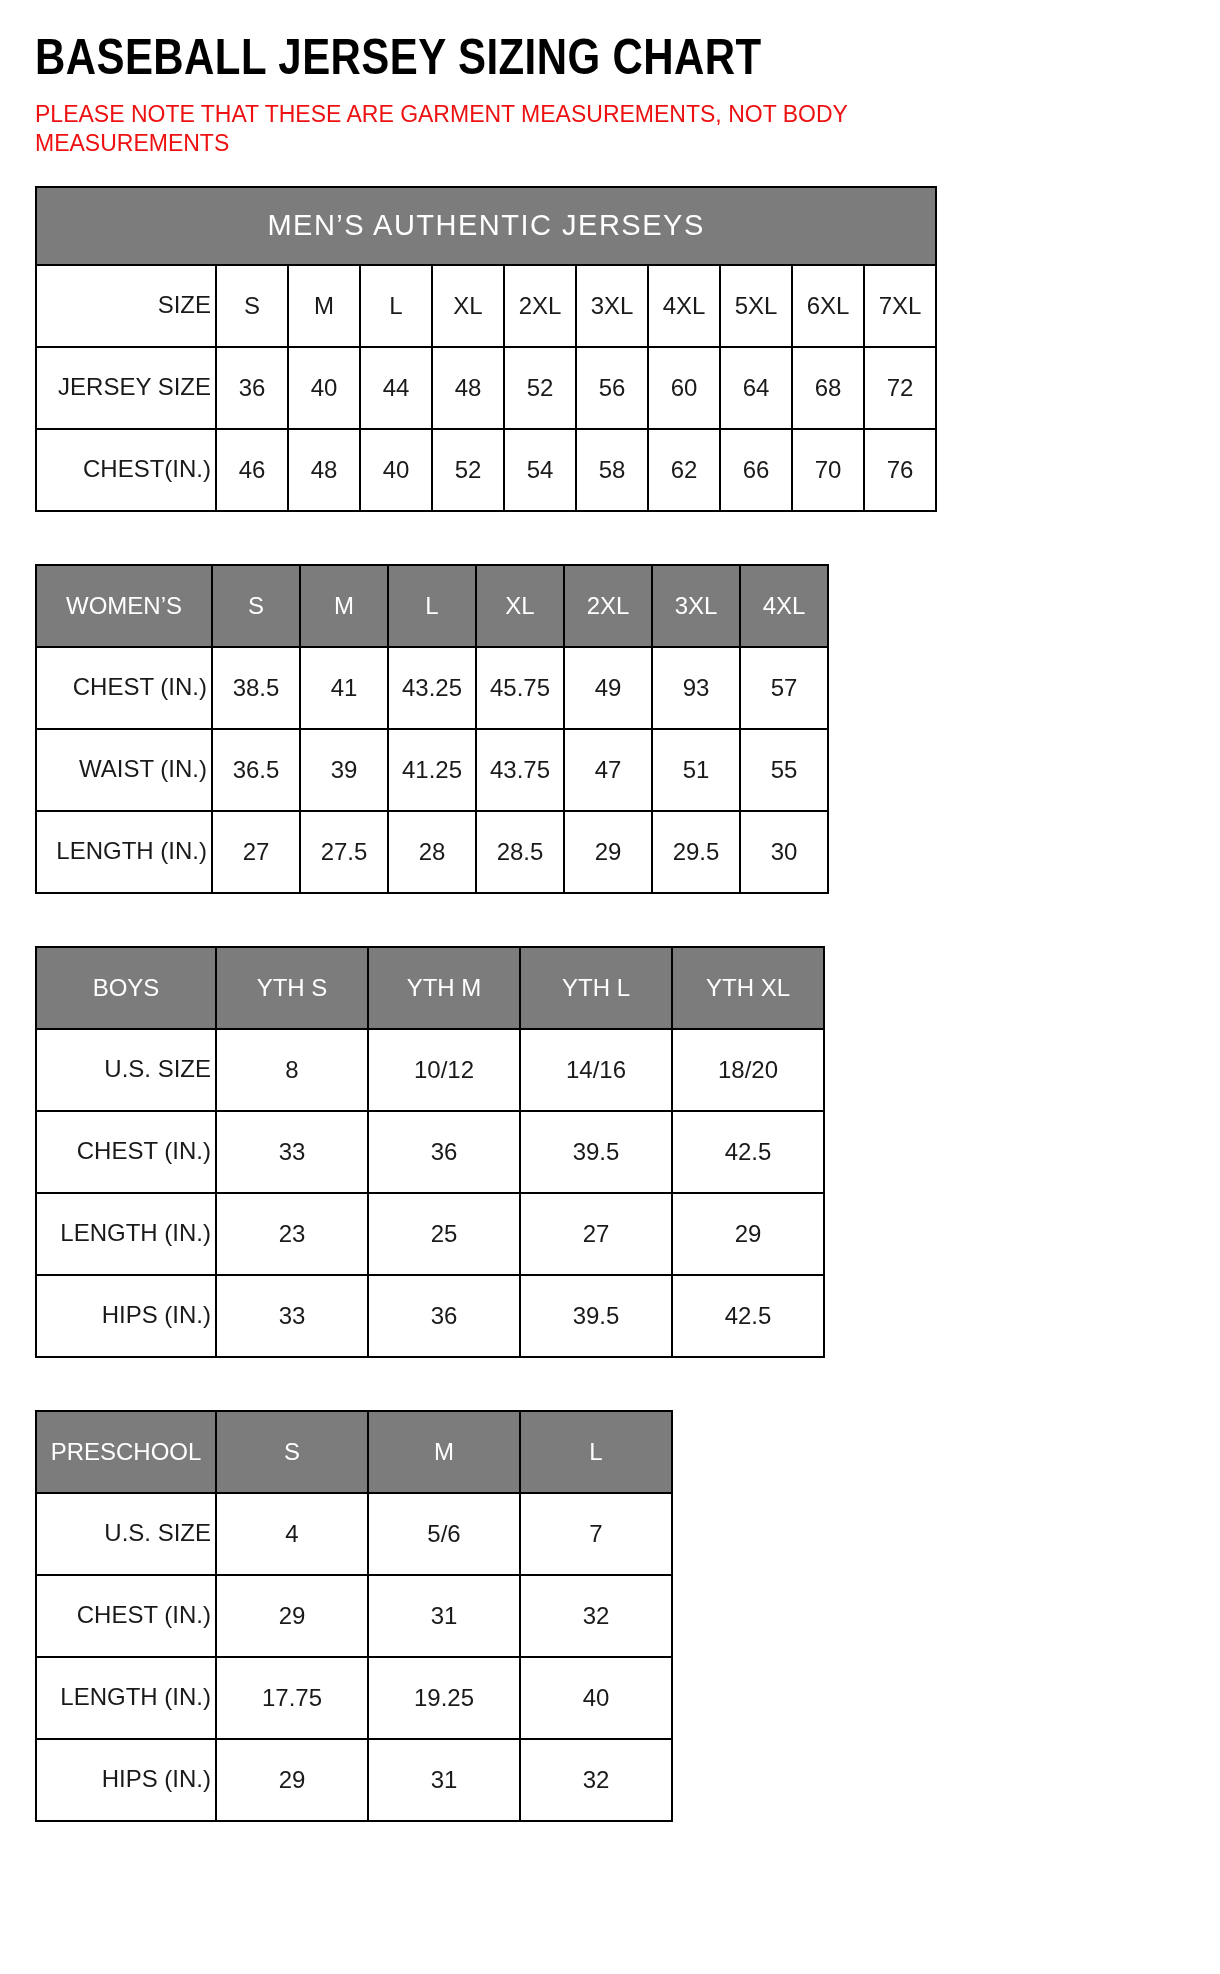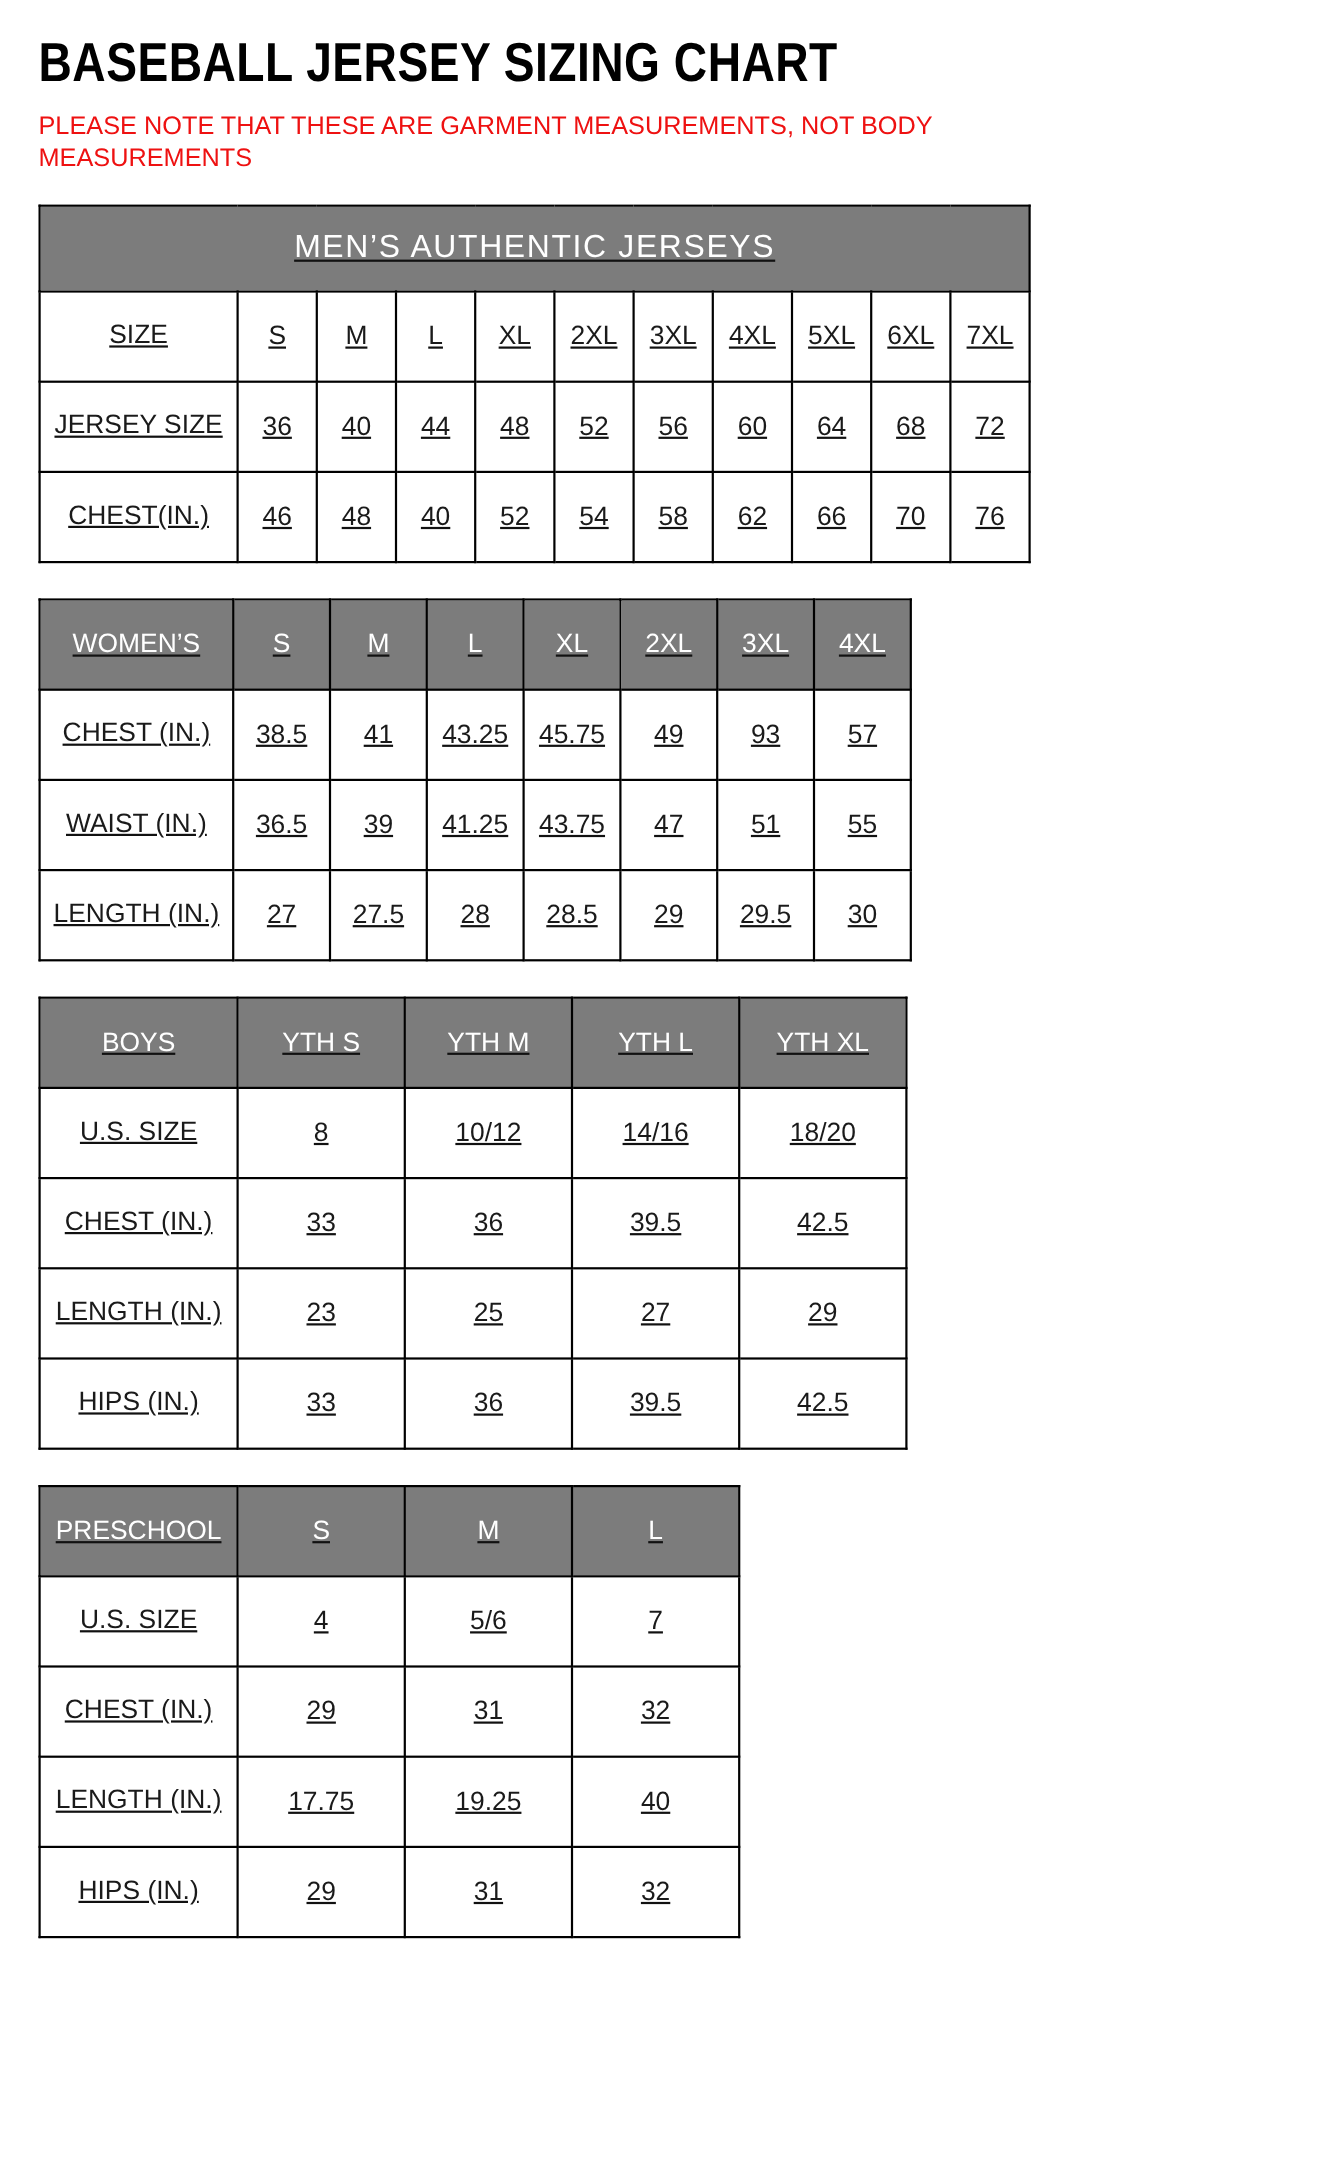--- a/index.html
+++ b/index.html
@@ -27,22 +27,21 @@
   .note{
     color:var(--red);
     font-size:23px;
     line-height:1.25;
     max-width:880px;
     margin-bottom:28px;
   }
   table{
     border-collapse:collapse;
     table-layout:fixed;
-    margin-bottom:32px;
-    text-decoration:underline;
+    margin-bottom:52px;
   }
   th,td{
     border:2px solid #000;
     text-align:center;
     vertical-align:middle;
     font-size:24px;
     font-weight:400;
     height:76px;
     padding:2px 4px;
     color:#1a1a1a;
@@ -54,20 +53,21 @@
     font-weight:400;
   }
   th.title-cell{
     font-size:29px;
     letter-spacing:1.5px;
     height:72px;
   }
   td.row-label{
     white-space:pre-line;
     line-height:1.2;
+    text-align:right;
   }
 </style>
 </head>
 <body>
 
 <div class="page">
 
   <h1 class="page-title">BASEBALL JERSEY SIZING CHART</h1>
 
   <div class="note">PLEASE NOTE THAT THESE ARE GARMENT MEASUREMENTS, NOT BODY MEASUREMENTS</div>

